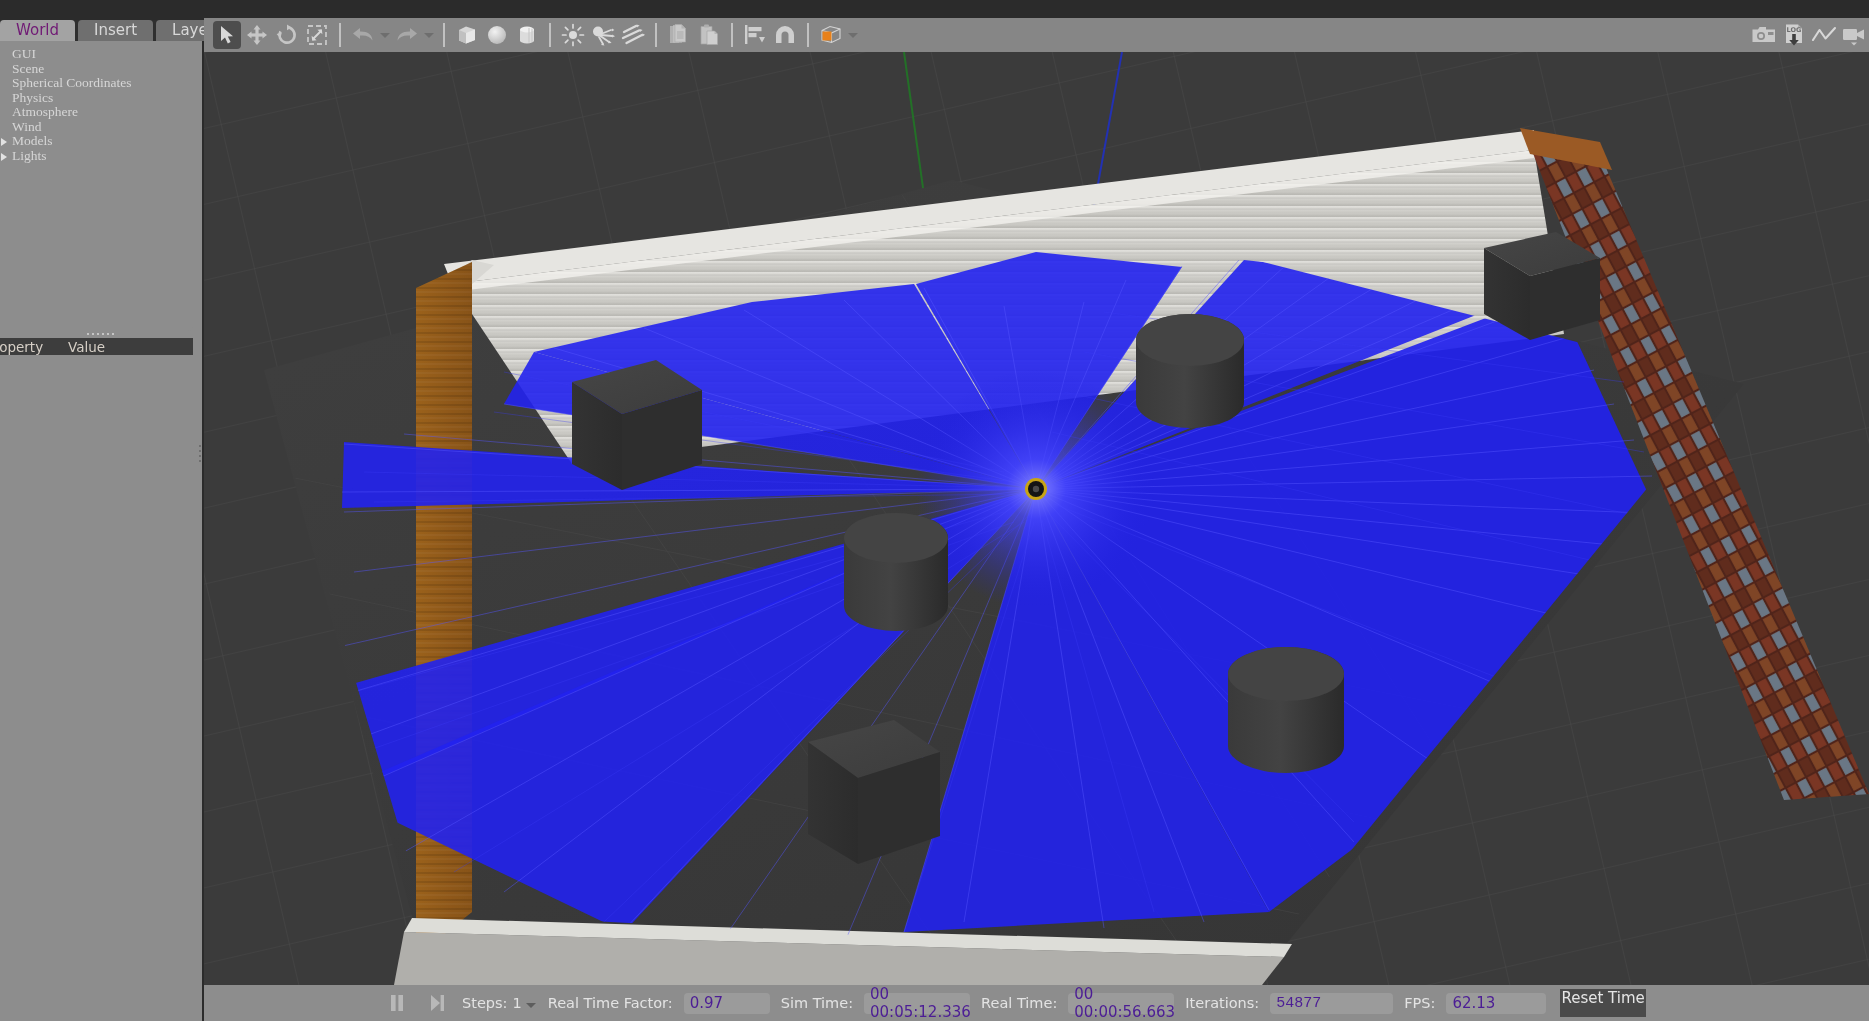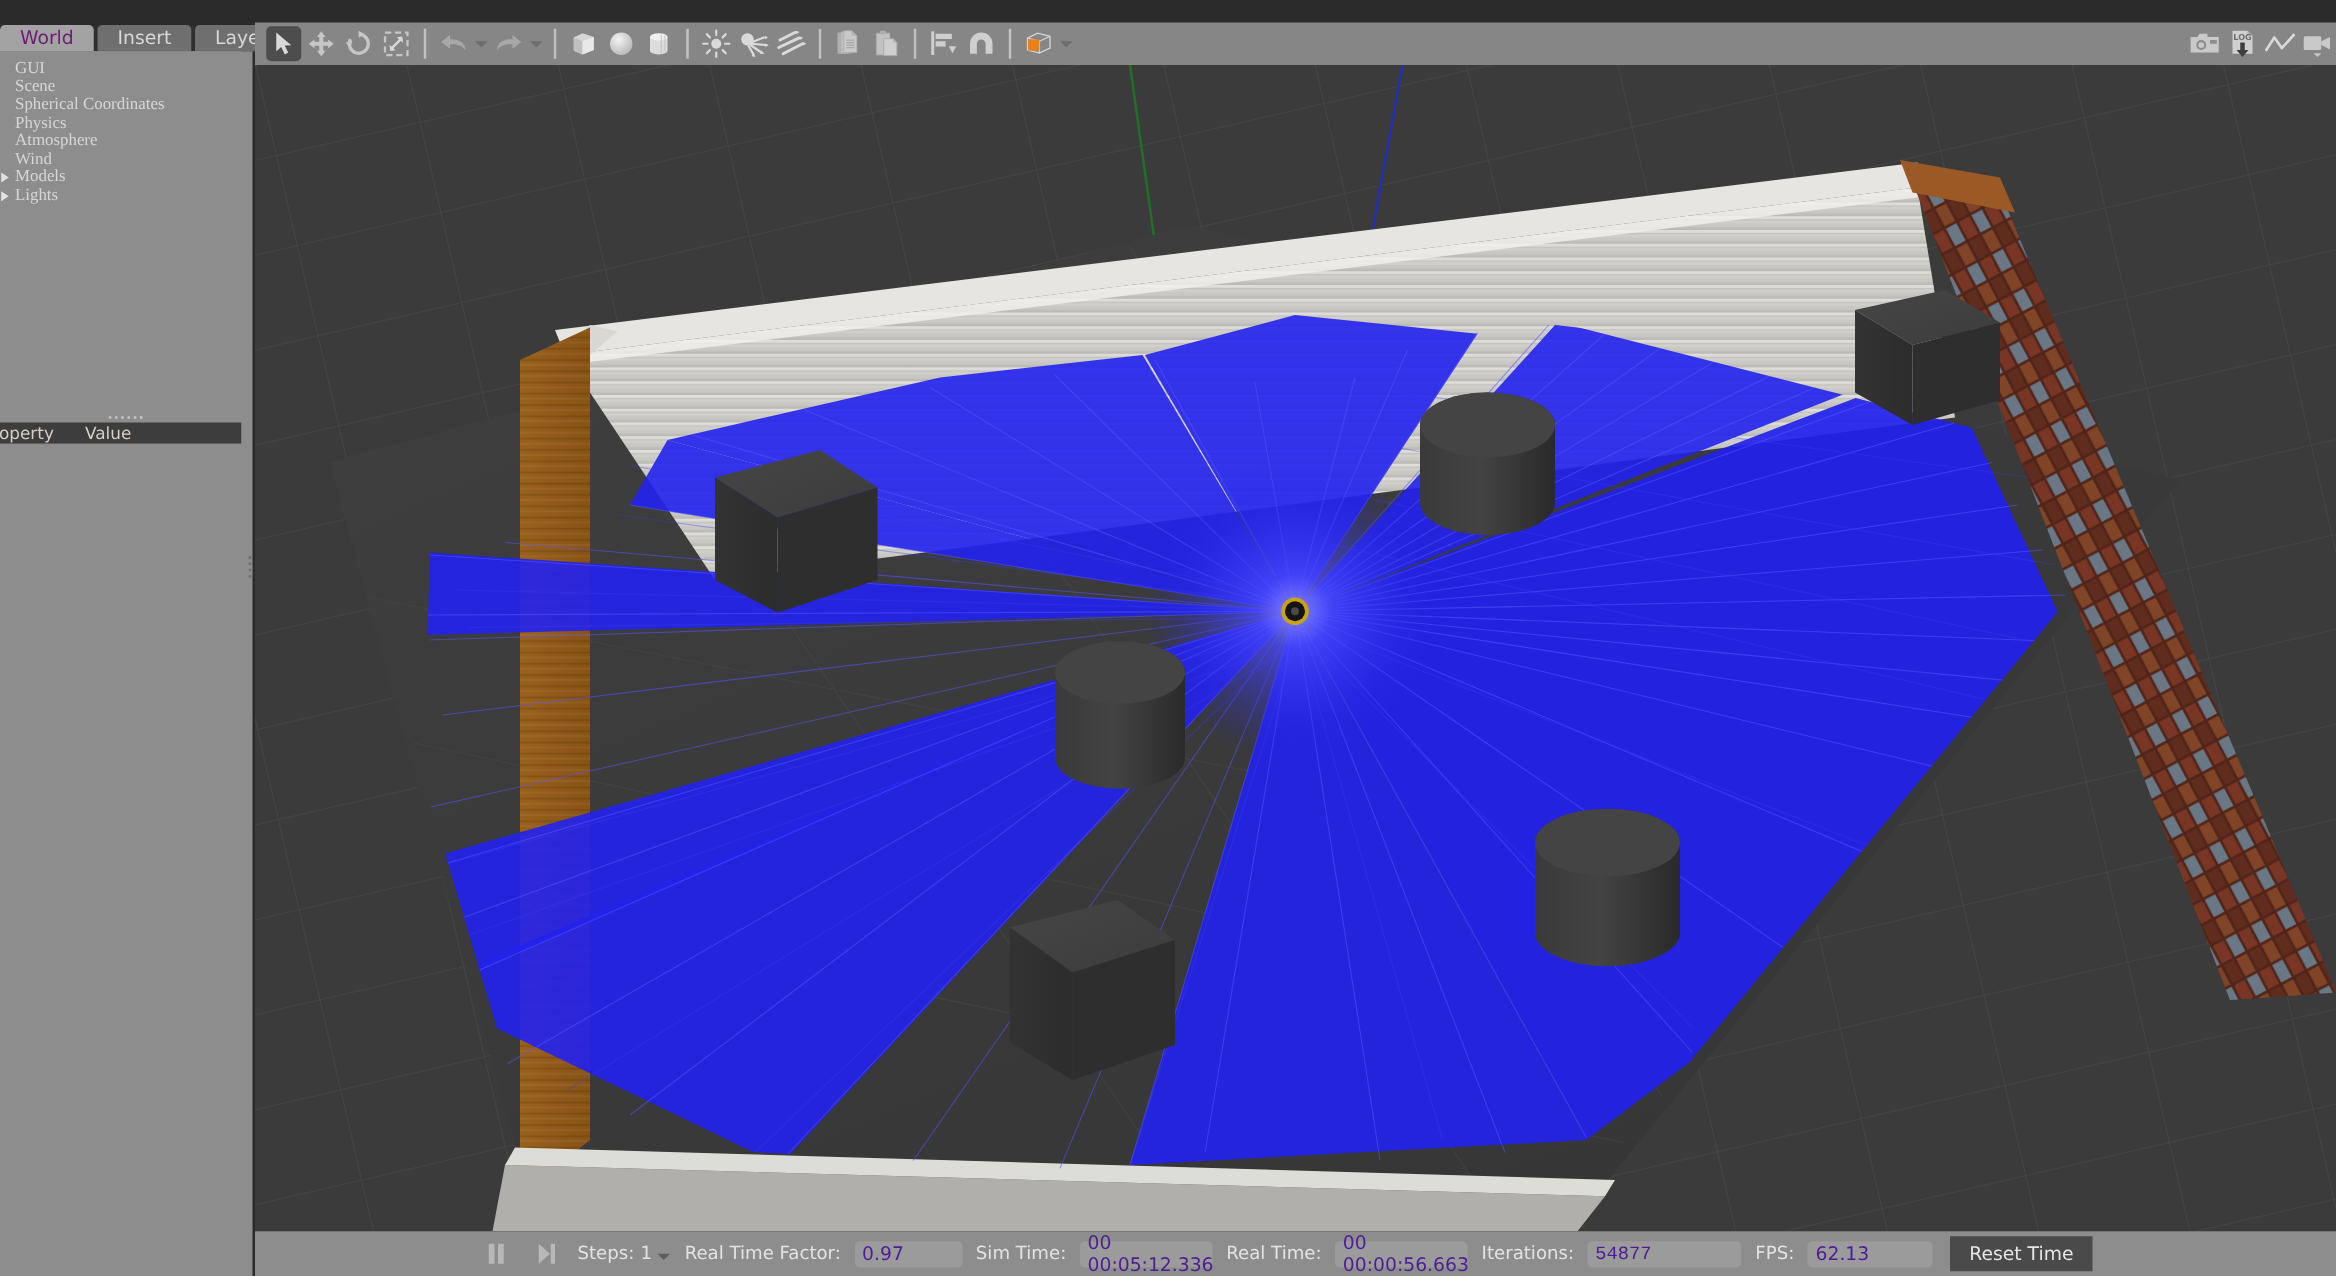--- a/index.html
+++ b/index.html
@@ -134,22 +134,22 @@
   .sb-field.w-real { width: 106px; }
   .sb-field.w-iter { width: 123px; font-family: Liberation Mono, monospace; }
   .sb-field.w-fps { width: 100px; }
   .steps-caret {
     width: 0; height: 0; border-left: 5px solid transparent;
     border-right: 5px solid transparent; border-top: 5px solid #5d5d5d;
     margin-left: 4px; margin-top: 4px;
   }
   .reset-btn {
     height: 28px; background: #4a4a4a; color: #e5e5e5;
-    border-radius: 0; display: flex; align-items: center;
-    padding: 0 15px; font-size: 15px; margin-left: 8px;
+    border-radius: 0; display: flex; align-items: flex-start;
+    padding: 0 1px; font-size: 15px; margin-left: 8px;
   }
 </style>
 </head>
 <body>
 
 <div id="app">
 
 
   <div class="left-panel">
 

